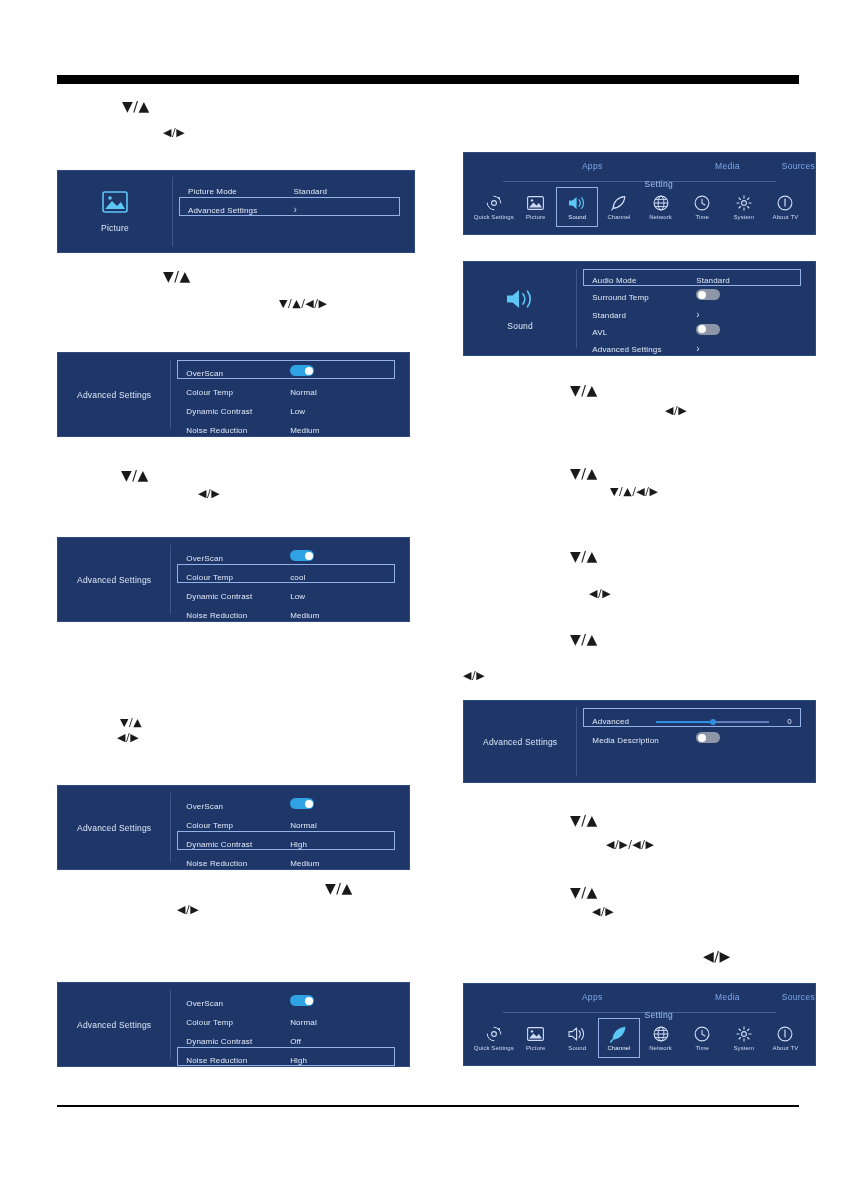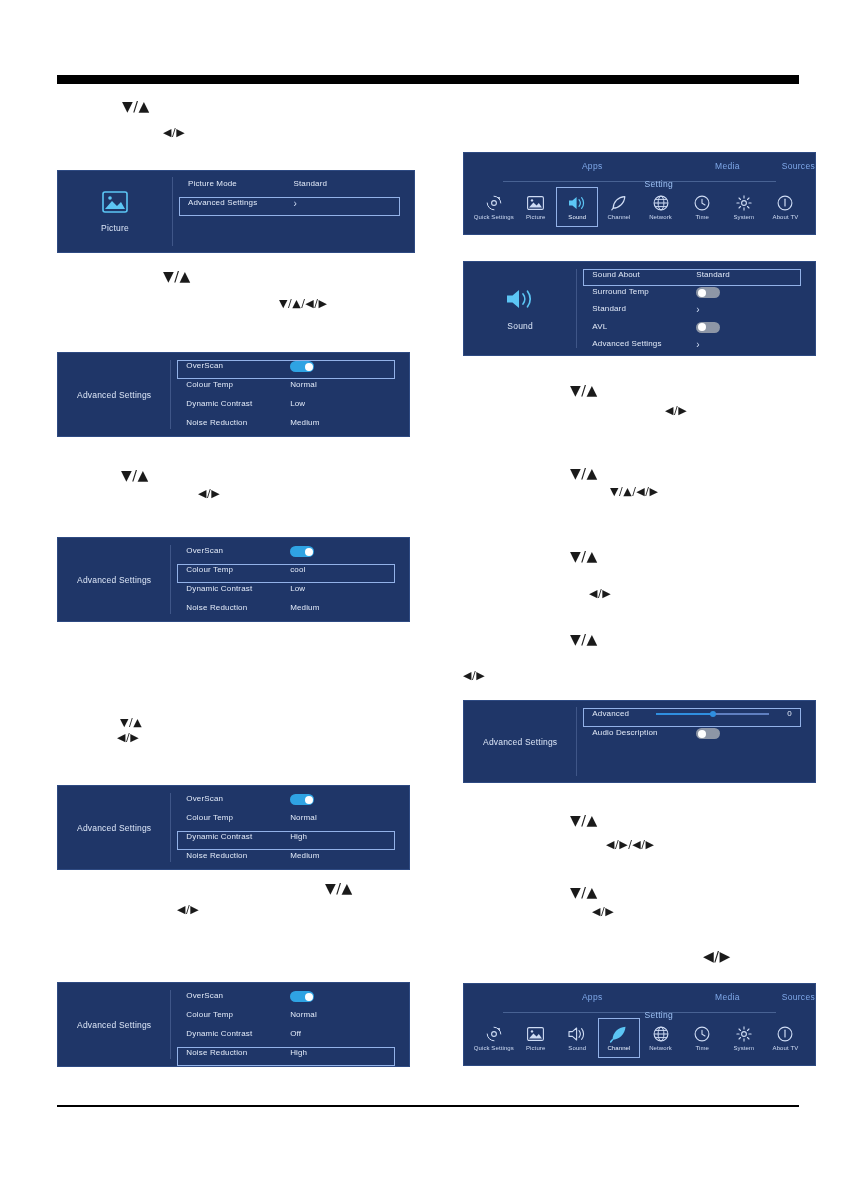--- a/index.html
+++ b/index.html
@@ -77,21 +77,21 @@
     right: 4%;
     height: 100%;
     display: flex;
     flex-direction: column;
     justify-content: flex-start;
     padding-top: 7px;
   }
   .osd-row {
     position: relative;
     display: flex;
-    align-items: flex-start;
+    align-items: flex-end;
     height: 19px;
     padding: 0 8px;
     border: 1px solid transparent;
   }
   .osd-row.sel {
     border: 1px solid #93b2e8;
   }
   .osd-row .lbl {
     color: #e2eaf8;
     font-size: 8px;
@@ -494,21 +494,21 @@
           <path d="M2 8.5 H7.5 L14 3 V21 L7.5 15.5 H2 Z" fill="#5cc6f5"></path>
           <path d="M18 7 A8 8 0 0 1 18 17" fill="none" stroke="#5cc6f5" stroke-width="1.7" stroke-linecap="round"></path>
           <path d="M22.5 4.2 A12.6 12.6 0 0 1 22.5 19.8" fill="none" stroke="#5cc6f5" stroke-width="1.7" stroke-linecap="round"></path>
         </svg>
       </span>
       <span class="side-label">Sound</span>
     </div>
     <div class="osd-divider"></div>
     <div class="osd-rows">
       <div class="osd-row sel">
-        <span class="lbl">Sound About</span>
+        <span class="lbl">Audio Mode</span>
         <span class="val">Standard</span>
       </div>
       <div class="osd-row">
         <span class="lbl">Surround Temp</span>
         <span class="val"><span class="tgl off"></span></span>
       </div>
       <div class="osd-row">
         <span class="lbl">Standard</span>
         <span class="val chev">›</span>
       </div>
@@ -535,21 +535,21 @@
           <span class="slider">
             <span class="track">
               <span class="fill"></span>
               <span class="knob"></span>
             </span>
             <span class="num">0</span>
           </span>
         </span>
       </div>
       <div class="osd-row">
-        <span class="lbl">Audio Description</span>
+        <span class="lbl">Media Description</span>
         <span class="val"><span class="tgl off"></span></span>
       </div>
     </div>
   </div>
 
   <div class="osd menubar" style="left:463px; top:983px; width:353px; height:83px;">
     <div class="mb-tabs">
       <span class="mb-tab">Apps</span>
       <span class="mb-tab active">Setting</span>
       <span class="mb-tab">Media</span>

